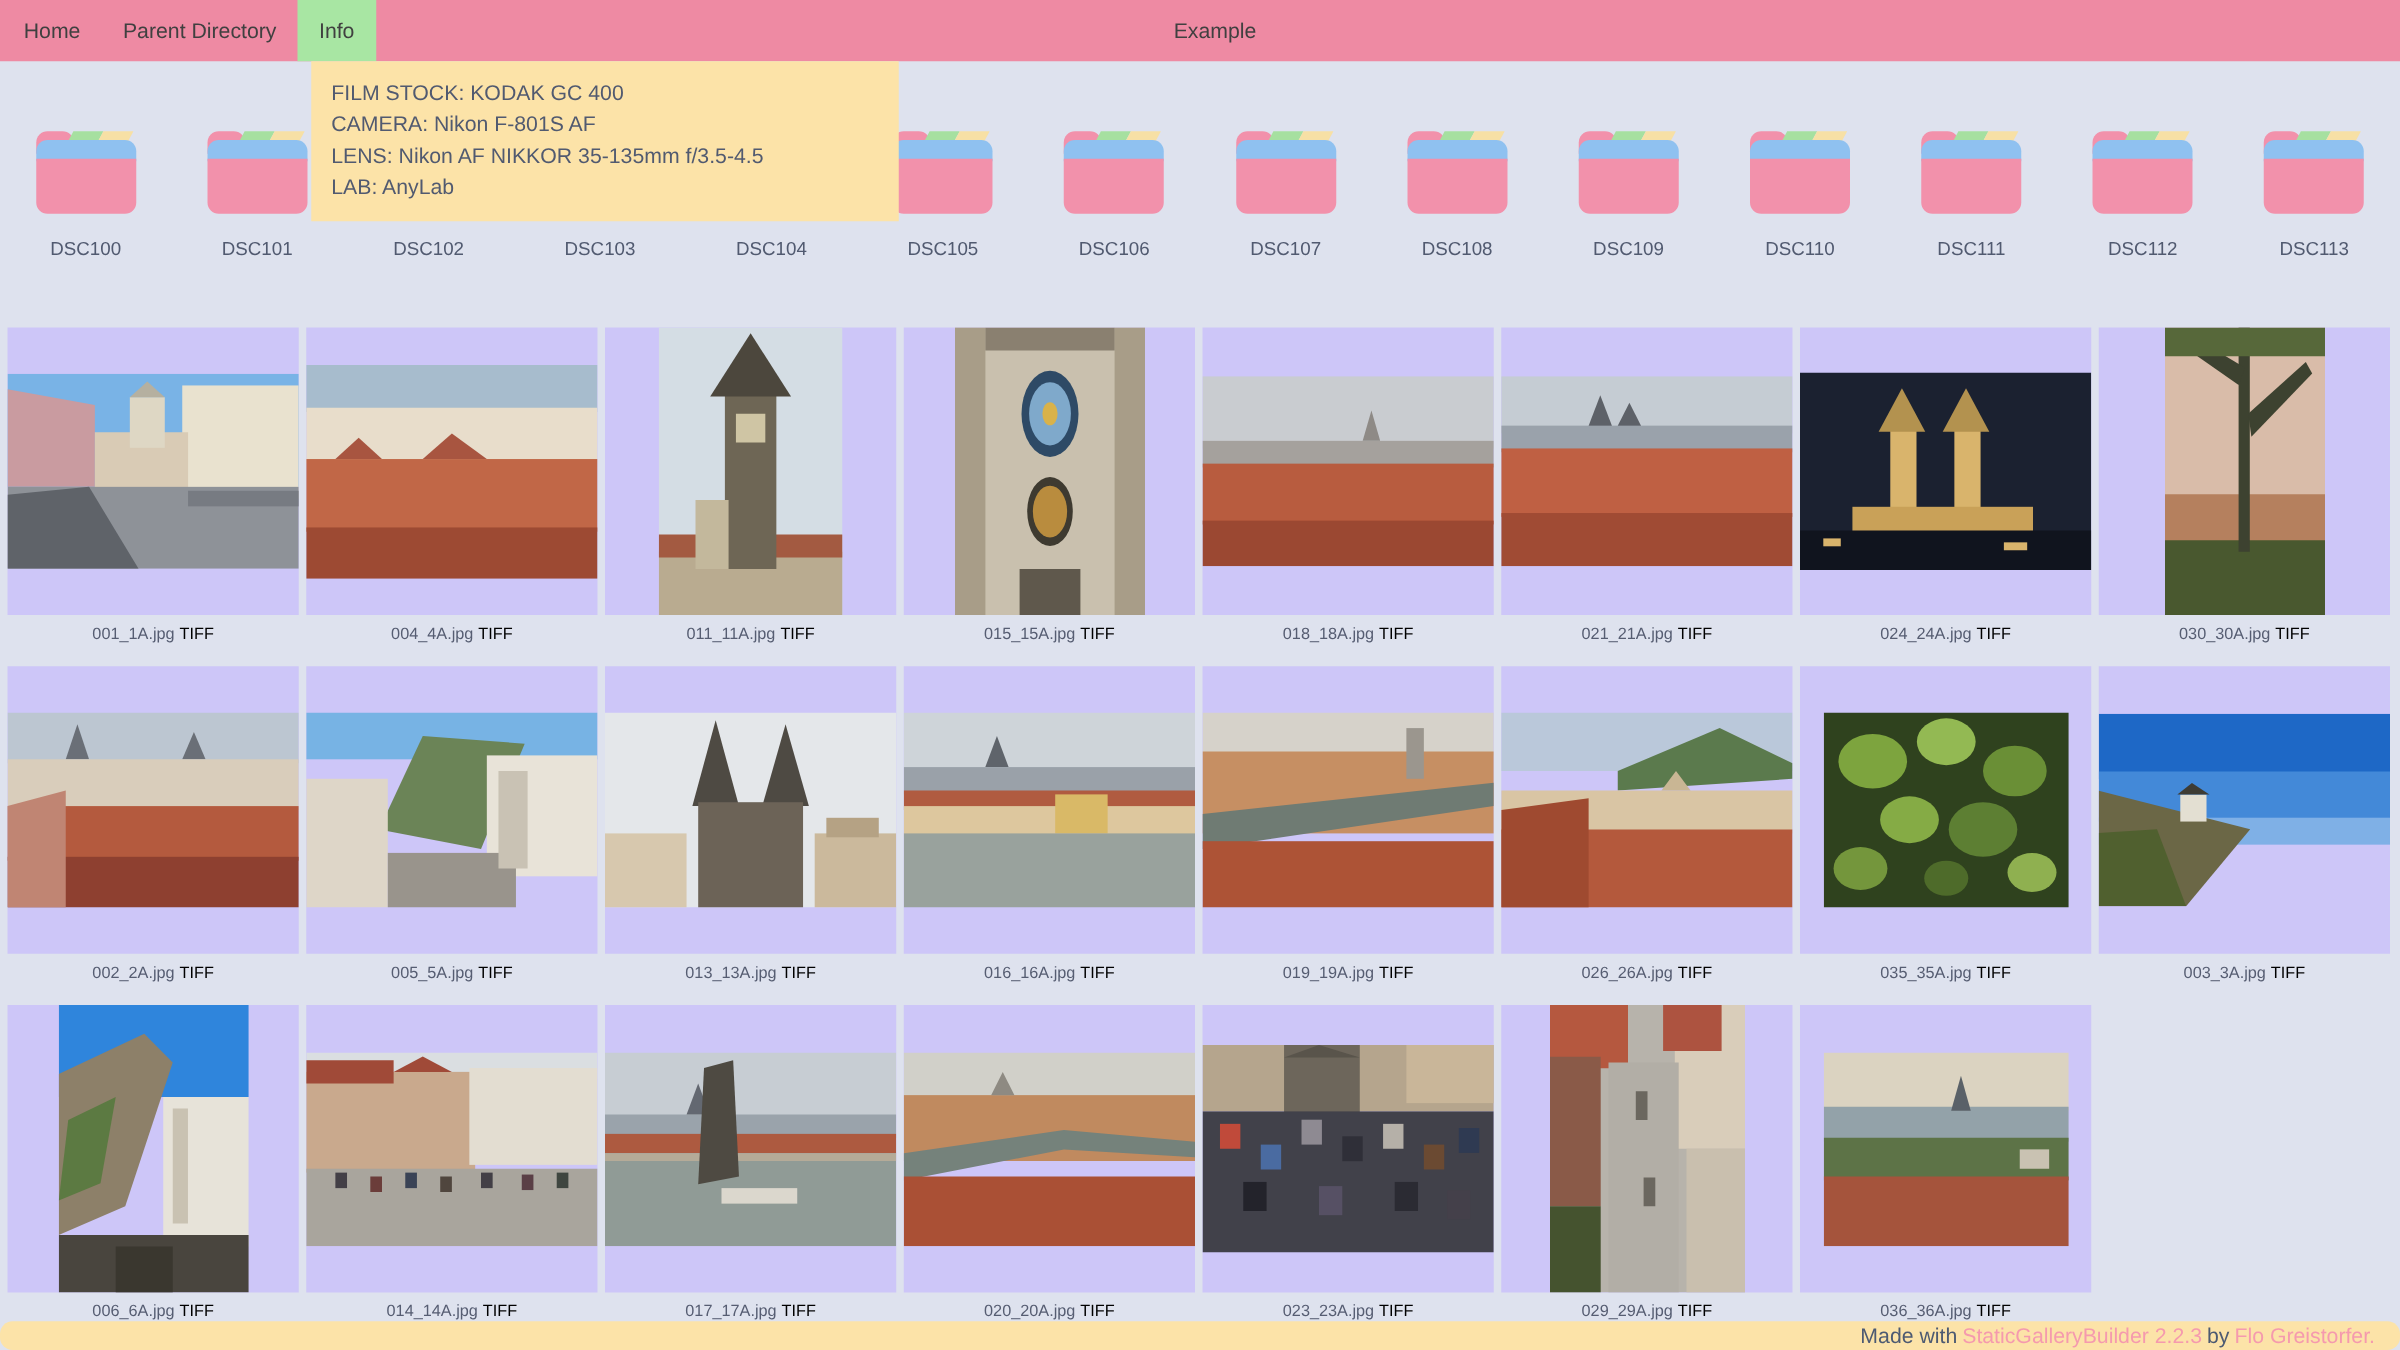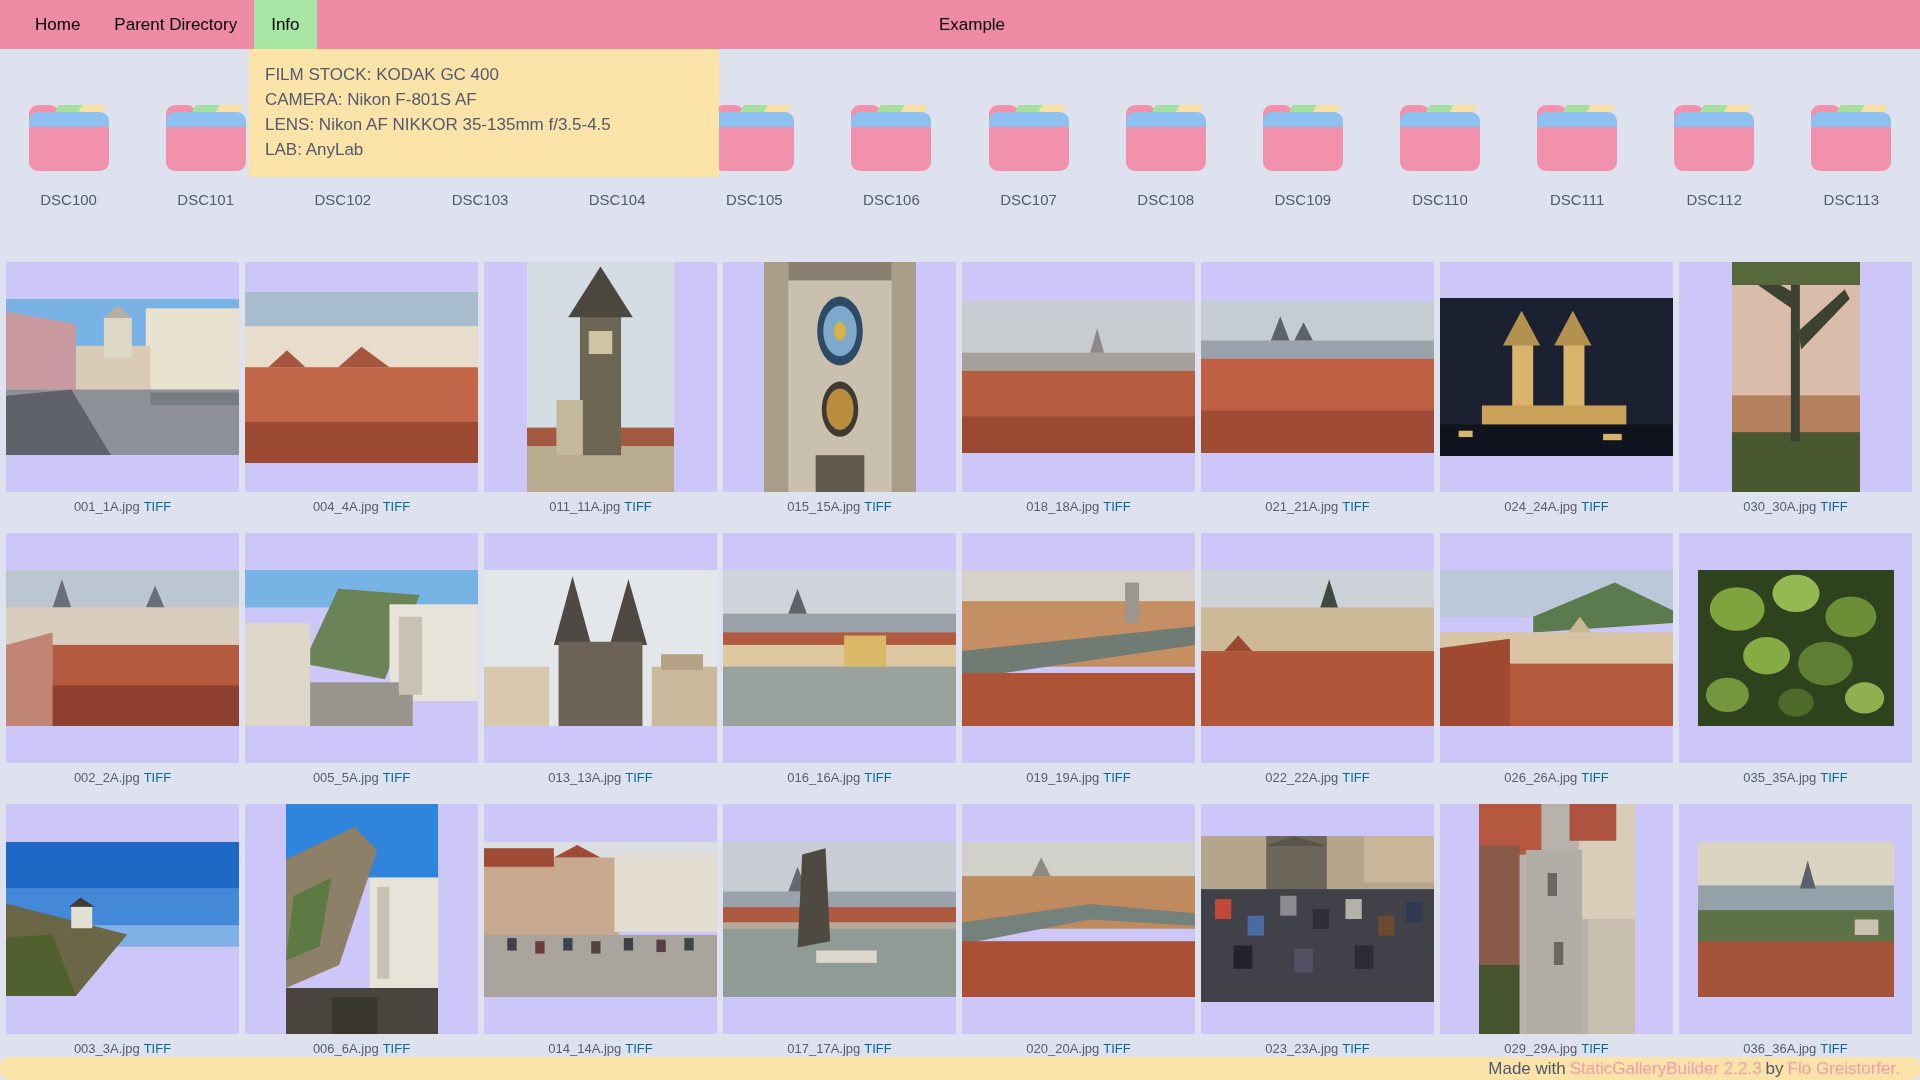--- a/index.html
+++ b/index.html
@@ -6,22 +6,22 @@
   html,body { width:1920px; height:1080px; overflow:hidden; }
   body {
     font-family:"Liberation Sans", sans-serif;
     background:#dee2ee;
     position:relative;
   }
 
   
   .nav {
     position:relative; height:49px; background:#ee8aa3;
-    display:flex; align-items:stretch; padding-left:18px;
-    color:#000000; font-size:17px;
+    display:flex; align-items:stretch; padding-left:2px;
+    color:#404040; font-size:17px;
   }
   .nav-item {
     display:flex; align-items:center; padding:0 17px;
     cursor:pointer; white-space:nowrap;
   }
   .nav-item.active { background:#a8e6a3; }
   .nav-title {
     position:absolute; left:50%; top:0; transform:translateX(-50%);
     height:49px; display:flex; align-items:center; font-size:17px;margin-left:12px;
   }
@@ -73,21 +73,21 @@
   .g-cell {
     width:233px; height:230px; background:#cdc6f8;
     display:flex; align-items:center; justify-content:center;
     cursor:pointer;
   }
   .g-cell svg { display:block; }
   .g-caption {
     height:25px; padding-top:7px; text-align:center;
     font-size:13px; color:#565d72; white-space:nowrap;
   }
-  .g-caption .tiff { color:#0369a1; margin-left:4px; cursor:pointer; }
+  .g-caption .tiff { color:#000000; margin-left:4px; cursor:pointer; }
 
   
   .footer {
     position:absolute; left:0; bottom:0; width:1920px; height:23px;
     background:#fce3a8; font-size:17px; color:#4d5a72;
     display:flex; align-items:center; justify-content:flex-end;
     padding-right:10px; z-index:20;border-radius:10px;
   }
   .footer .lnk { color:#f59aae; margin:0 4px; cursor:pointer; }
   .footer .lnk.last { margin-right:10px; }
@@ -480,34 +480,20 @@
           <polygon points="0,52 100,36 100,48 0,70" fill="#6f7b73"></polygon>
           <rect x="0" y="66" width="100" height="34" fill="#ad5336"></rect>
           <rect x="70" y="8" width="6" height="26" fill="#9b968e"></rect>
         </svg>
       </div>
     <div class="g-caption">
       <span>019_19A.jpg</span><span class="tiff">TIFF</span>
     </div>
   </div>
 
-  <div class="g-item">
-    <div class="g-cell">
-        <svg viewBox="0 0 100 100" preserveAspectRatio="none" width="233" height="156">
-          <rect x="0" y="0" width="100" height="26" fill="#ccd2d8"></rect>
-          <polygon points="50,30 55,6 60,30" fill="#3e4a41"></polygon>
-          <rect x="0" y="24" width="100" height="30" fill="#cdb995"></rect>
-          <rect x="0" y="52" width="100" height="48" fill="#b25639"></rect>
-          <polygon points="10,52 16,42 22,52" fill="#9b4830"></polygon>
-        </svg>
-      </div>
-    <div class="g-caption">
-      <span>022_22A.jpg</span><span class="tiff">TIFF</span>
-    </div>
-  </div>
 
   <div class="g-item">
     <div class="g-cell">
         <svg viewBox="0 0 100 100" preserveAspectRatio="none" width="233" height="156">
           <rect x="0" y="0" width="100" height="30" fill="#bac8da"></rect>
           <polygon points="40,30 75,8 100,26 100,34 40,40" fill="#5b7a4d"></polygon>
           <rect x="0" y="40" width="100" height="22" fill="#d9c5a4"></rect>
           <rect x="0" y="60" width="100" height="40" fill="#b4593c"></rect>
           <polygon points="0,50 30,44 30,100 0,100" fill="#9f4a30"></polygon>
           <polygon points="55,40 60,30 65,40" fill="#c9b694"></polygon>

